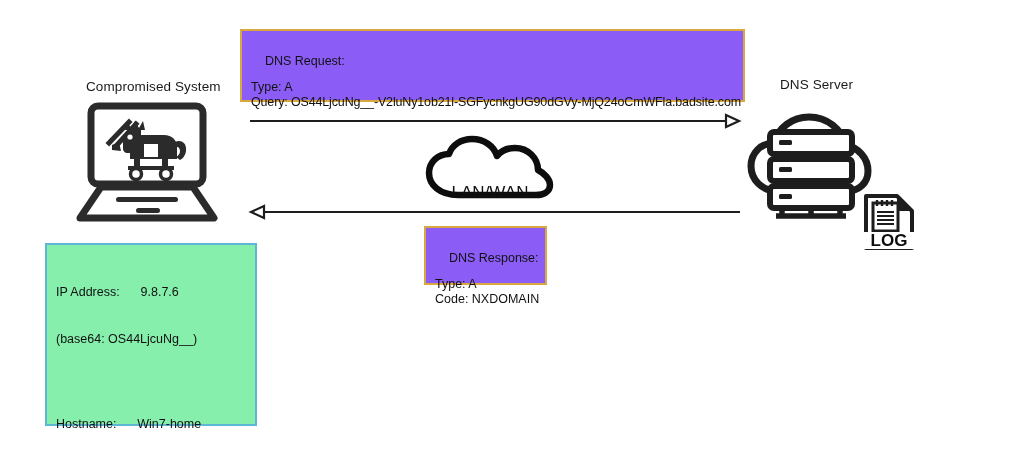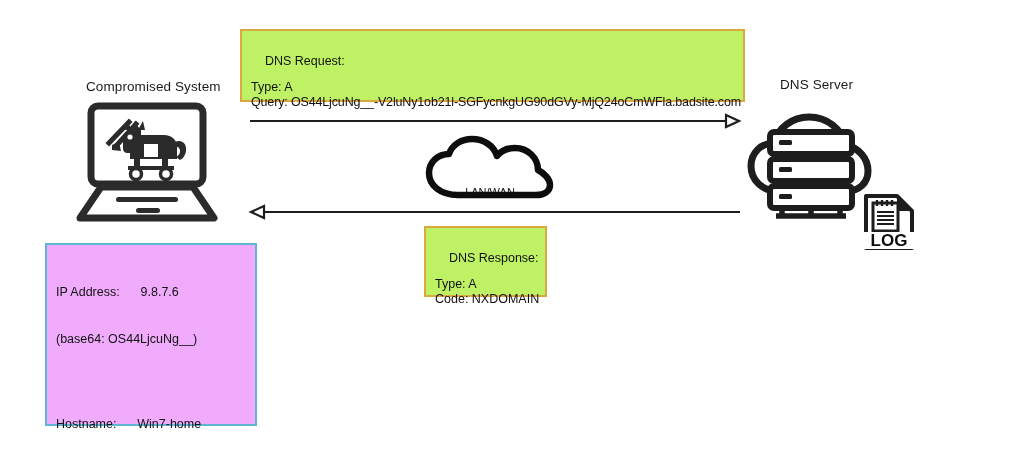--- a/index.html
+++ b/index.html
@@ -21,59 +21,59 @@
   .node-label {
     font-size: 13.5px;
     color: #1a1a1a;
     white-space: nowrap;
     letter-spacing: 0.1px;
   }
 
   
   .callout {
     box-sizing: border-box;
-    background: #bef264;
+    background: #8b5cf6;
     border: 2px solid #d9a93f;
     font-size: 12.5px;
     line-height: 15px;
     color: #111111;
     padding: 8px 9px 7px 9px;
     white-space: pre;
   }
   .callout .spacer { display: block; height: 11px; }
 
   #dns-request-box {
     left: 240px; top: 29px;
     width: 505px; height: 73px;
   }
   #dns-request-box .qline { letter-spacing: -0.15px; }
 
   #dns-response-box {
     left: 424px; top: 226px;
-    width: 123px; height: 71px;
+    width: 123px; height: 59px;
   }
 
   #victim-info-box {
     box-sizing: border-box;
     left: 45px; top: 243px;
     width: 212px; height: 183px;
-    background: #f0abfc;
+    background: #86efac;
     border: 2px solid #5fb5d4;
     font-size: 12.5px;
     line-height: 15.5px;
     color: #111111;
     padding: 9px 0 0 9px;
     white-space: pre;
   }
   #victim-info-box .grp { display: block; }
   #victim-info-box .gap { display: block; height: 8px; }
 
   
   .cloud-text {
-    font-size: 11px;
+    font-size: 17px;
     line-height: 15px;
     color: #111;
     text-align: center;
     white-space: pre;
   }
 
   svg { display: block; overflow: visible; }
 </style>
 </head>
 <body>

